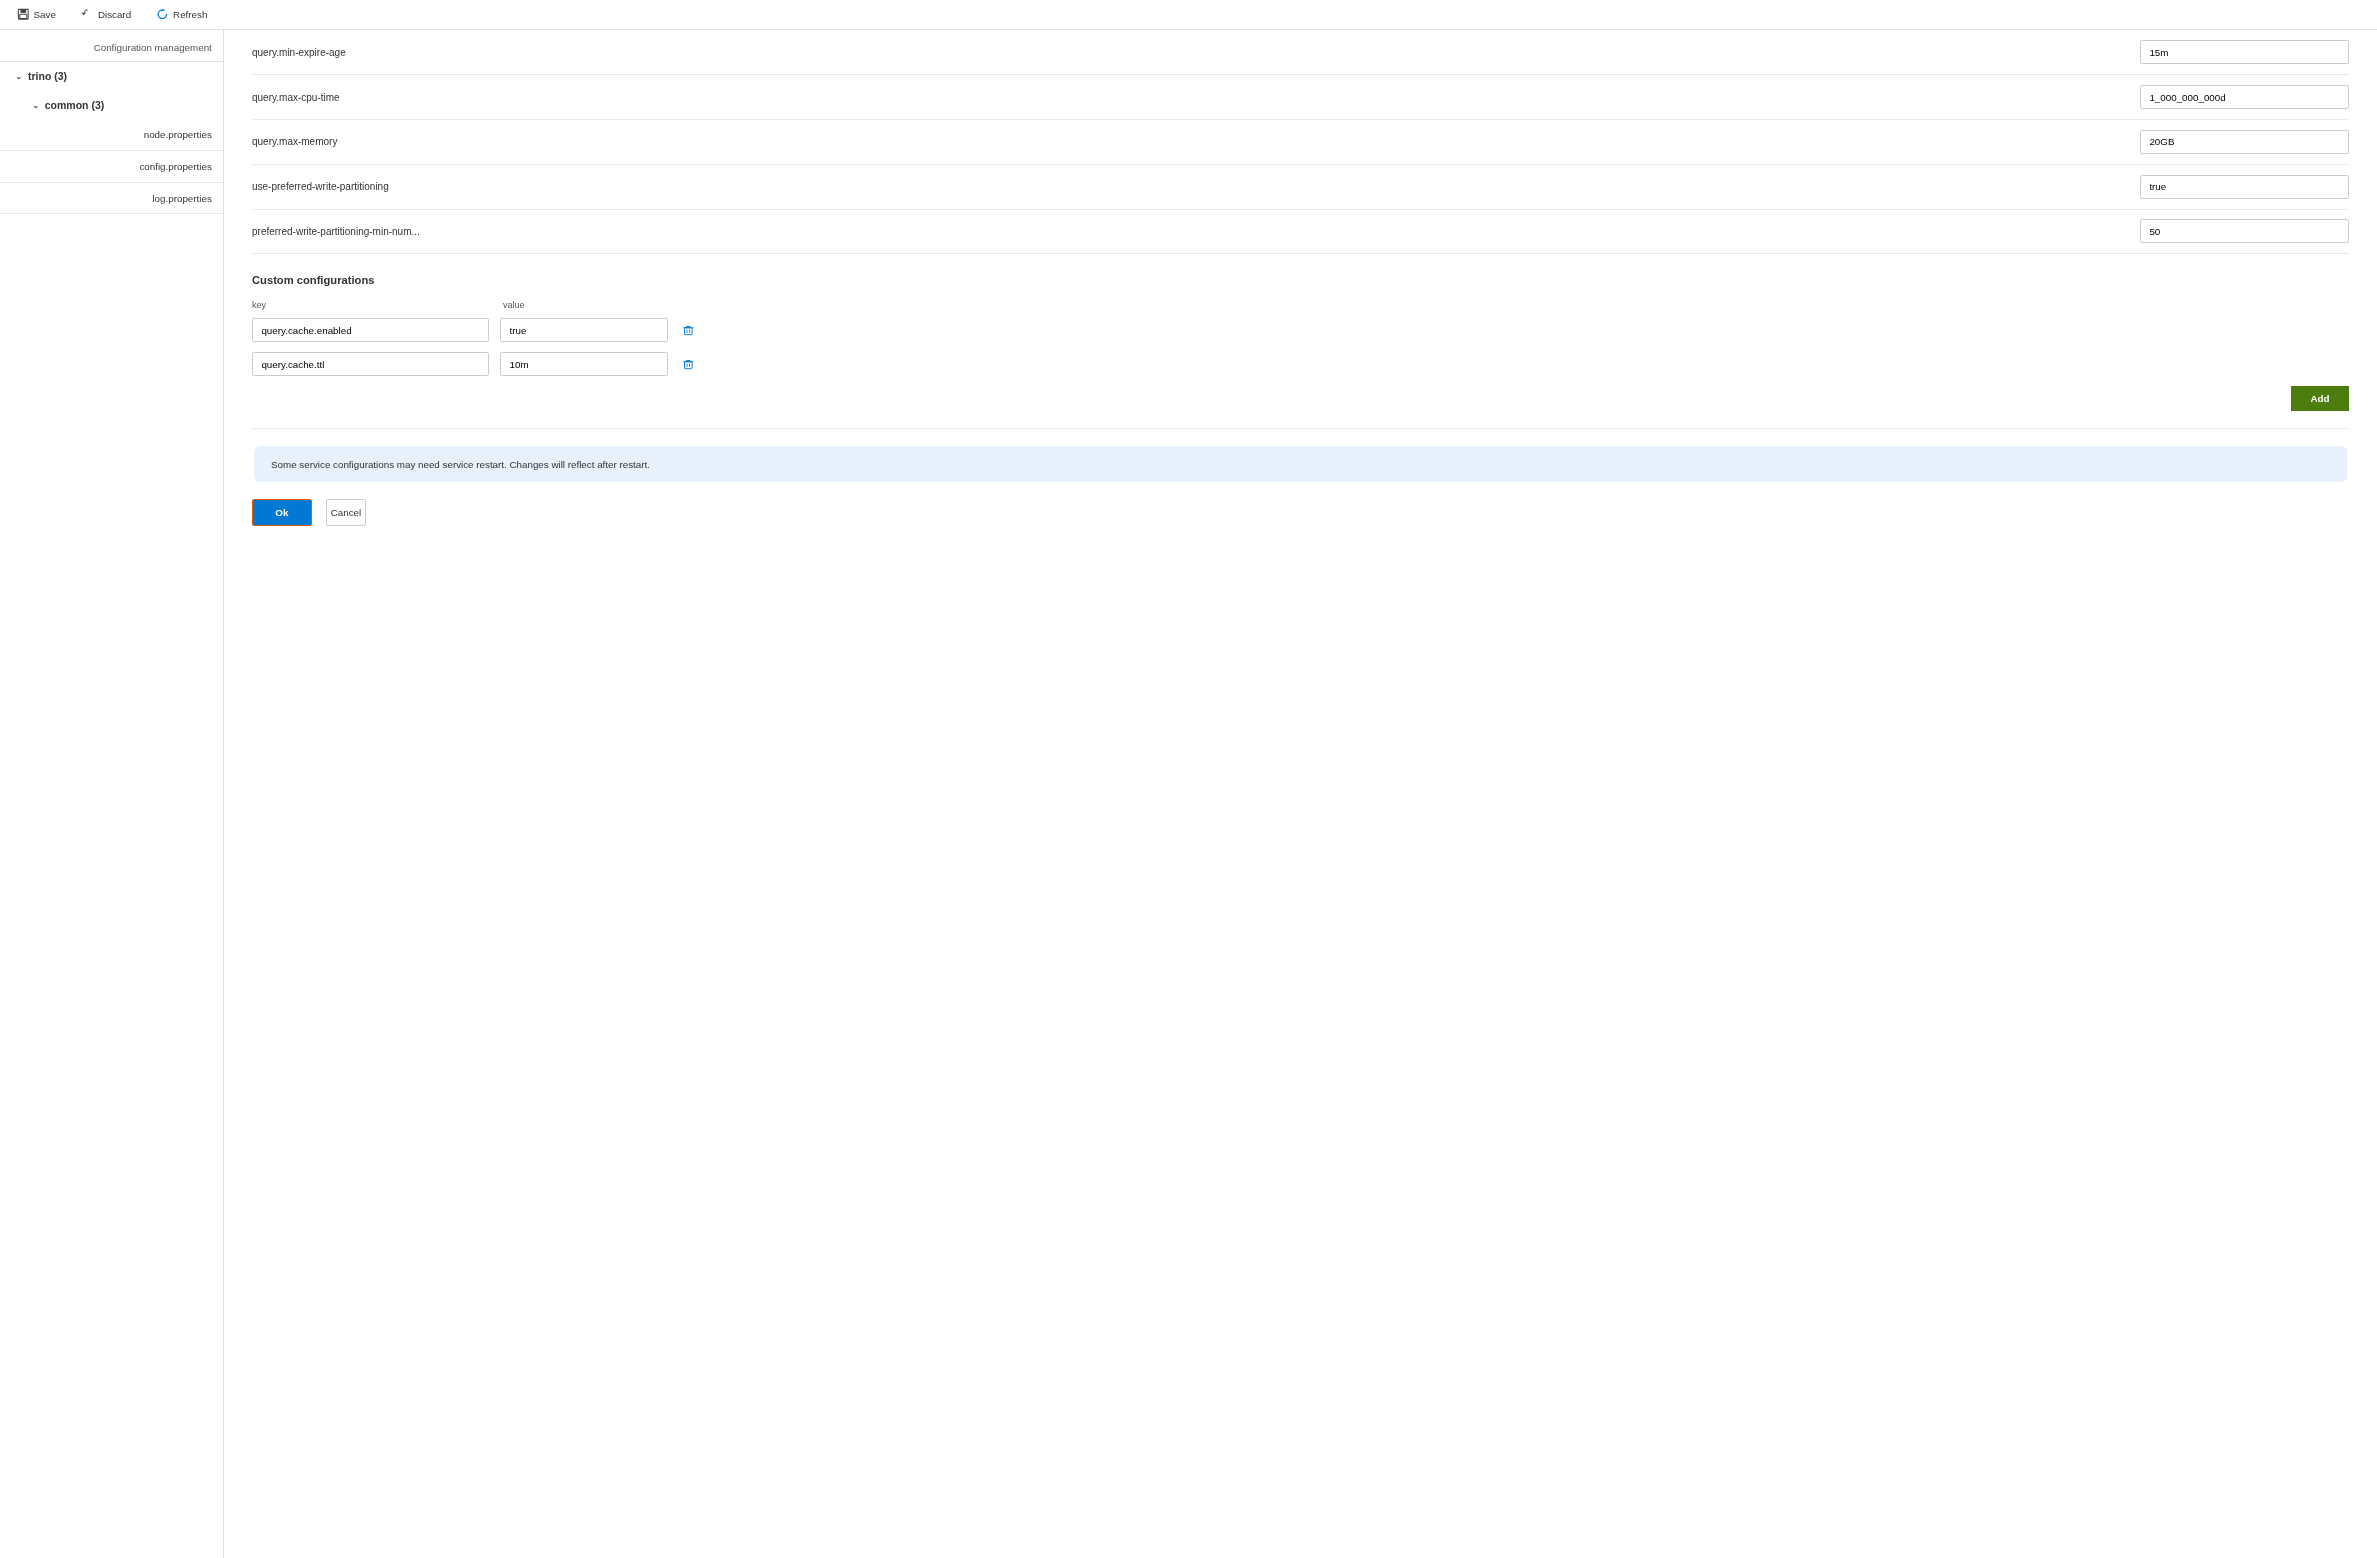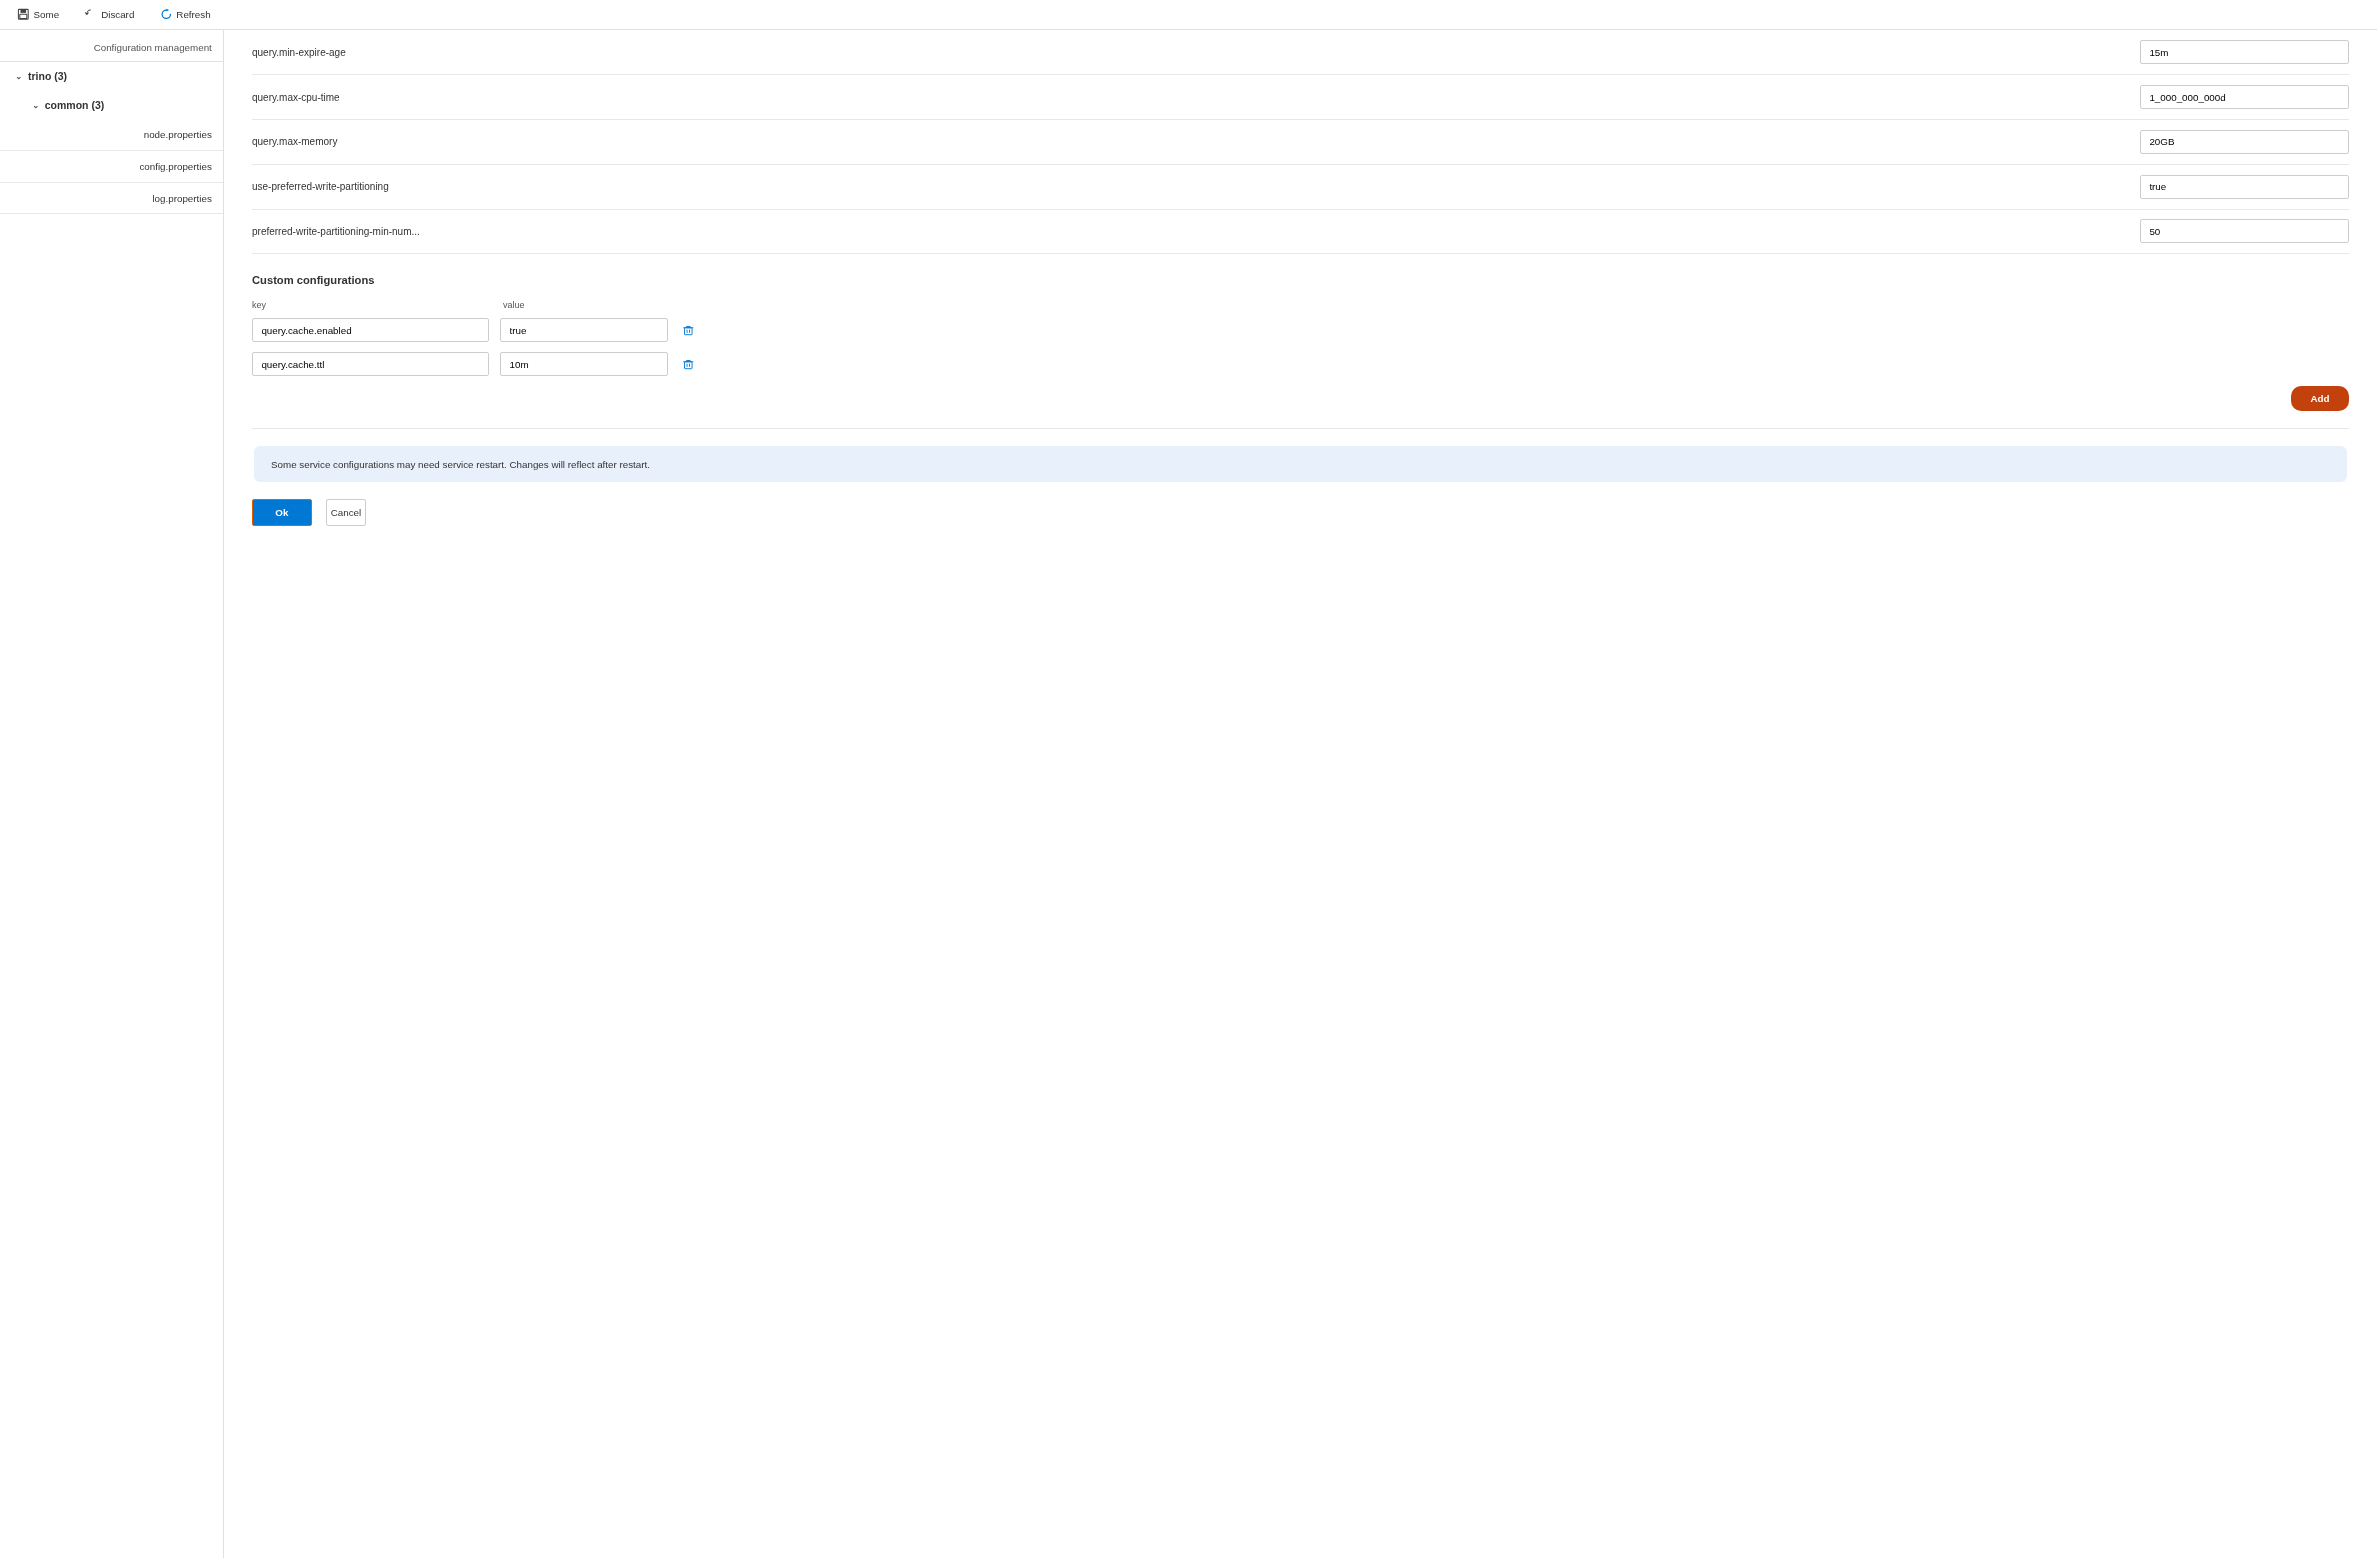--- a/index.html
+++ b/index.html
@@ -173,24 +173,24 @@
       align-items: center;
     }
     .add-btn-row {
       display: flex;
       justify-content: flex-end;
       margin-top: 8.4px;
       padding-bottom: 17px;
       border-bottom: 0.7px solid #e8e8e8;
     }
     .add-btn {
-      background: #c2410c;
+      background: #4d7c0f;
       color: #fff;
       border: none;
-      border-radius: 10px;
+      border-radius: 0;
       padding: 7px 19.5px;
       font-size: 9.8px;
       font-weight: 600;
       cursor: pointer;
     }
     .notice-box {
       background: #e8f0fb;
       border-radius: 6px;
       padding: 12.6px 17px;
       margin: 17px 2px;
@@ -232,21 +232,21 @@
 
 <div class="toolbar">
   <button class="toolbar-btn">
     <span class="toolbar-icon">
       <svg width="12.6" height="12.6" viewBox="0 0 18 18" fill="none" stroke="#444" stroke-width="1.5">
         <rect x="2" y="2" width="14" height="14" rx="1"></rect>
         <rect x="5" y="2" width="8" height="5" fill="#444" stroke="none"></rect>
         <rect x="4" y="9" width="10" height="6" rx="0.5" fill="none"></rect>
       </svg>
     </span>
-    <span>Some</span>
+    <span>Save</span>
   </button>
 
   <button class="toolbar-btn">
     <span class="toolbar-icon">
       <svg width="12.6" height="12.6" viewBox="0 0 18 18" fill="none" stroke="#444" stroke-width="1.5">
         <path d="M4 9 C4 5.5 6.5 3 9 3" stroke-linecap="round"></path>
         <path d="M4 9 L2 7 M4 9 L6 7" stroke-linecap="round" stroke-linejoin="round"></path>
       </svg>
     </span>
     <span>Discard</span>

